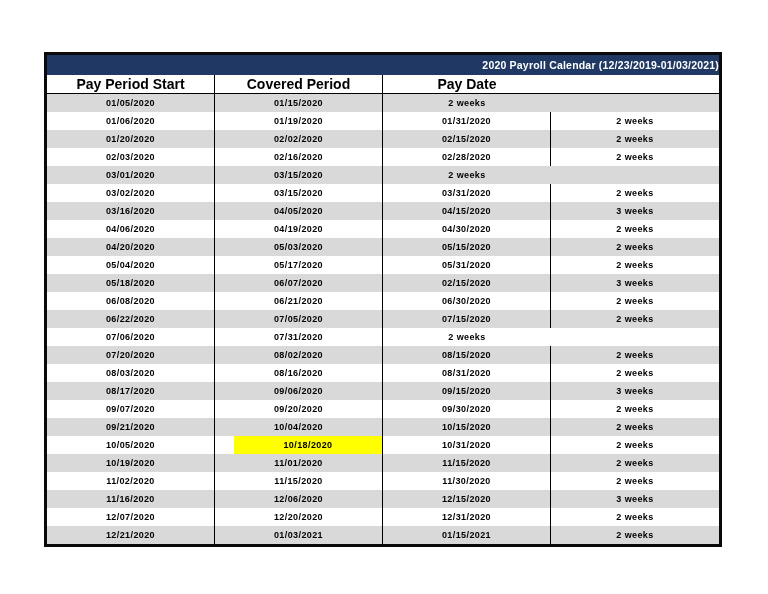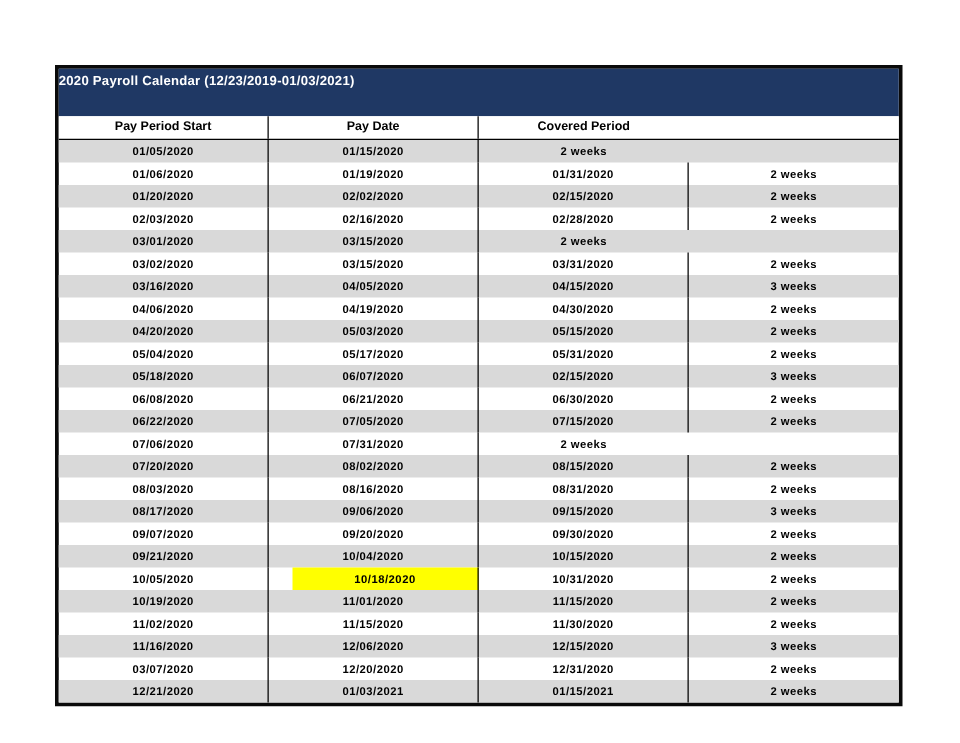--- a/index.html
+++ b/index.html
@@ -14,40 +14,40 @@
   .payroll-table {
     position: absolute;
     left: 44px;
     top: 52px;
     width: 672px;
     border: 3px solid #0a0a0a;
     background: #ffffff;
     box-sizing: content-box;
   }
   .title-bar {
-    height: 38px;
+    height: 20px;
     line-height: 20px;
-    text-align: left;
+    text-align: right;
     color: #ffffff;
     font-size: 10.5px;
     font-weight: bold;
     background: var(--title-bg, #1f3864);
     letter-spacing: 0.2px;
   }
   .grid-row {
     display: grid;
     grid-template-columns: 1fr 1fr 1fr 1fr;
   }
   .header-row {
     border-bottom: 1px solid #000000;
     background: #ffffff;
   }
   .header-cell {
     font-weight: bold;
-    font-size: 10px;
+    font-size: 14px;
     line-height: 10px;
     text-align: center;
     padding: 4px 0;
     border-right: 1px solid #000000;
   }
   .header-cell:last-child { border-right: none; }
   .cell {
     font-weight: bold;
     font-size: 9px;
     line-height: 9px;
@@ -61,22 +61,22 @@
   .row.alt { background: var(--row-alt, #d9d9d9); }
   .cell.highlight { background: var(--highlight, #ffff00); margin-left: 19px; }
 </style>
 </head>
 <body>
 
 <div class="payroll-table">
   <div class="title-bar">2020 Payroll Calendar (12/23/2019-01/03/2021)</div>
   <div class="grid-row header-row">
     <div class="header-cell">Pay Period Start</div>
+    <div class="header-cell">Covered Period</div>
     <div class="header-cell">Pay Date</div>
-    <div class="header-cell">Covered Period</div>
   </div>
   <div id="table-body">
   <div class="grid-row row alt">
     <div class="cell">01/05/2020</div>
     <div class="cell">01/15/2020</div>
     <div class="cell">2 weeks</div>
   </div>
 
   <div class="grid-row row">
     <div class="cell">01/06/2020</div>
@@ -224,21 +224,21 @@
   </div>
 
   <div class="grid-row row alt">
     <div class="cell">11/16/2020</div>
     <div class="cell">12/06/2020</div>
     <div class="cell">12/15/2020</div>
     <div class="cell">3 weeks</div>
   </div>
 
   <div class="grid-row row">
-    <div class="cell">03/07/2020</div>
+    <div class="cell">12/07/2020</div>
     <div class="cell">12/20/2020</div>
     <div class="cell">12/31/2020</div>
     <div class="cell">2 weeks</div>
   </div>
 
   <div class="grid-row row alt">
     <div class="cell">12/21/2020</div>
     <div class="cell">01/03/2021</div>
     <div class="cell">01/15/2021</div>
     <div class="cell">2 weeks</div>

